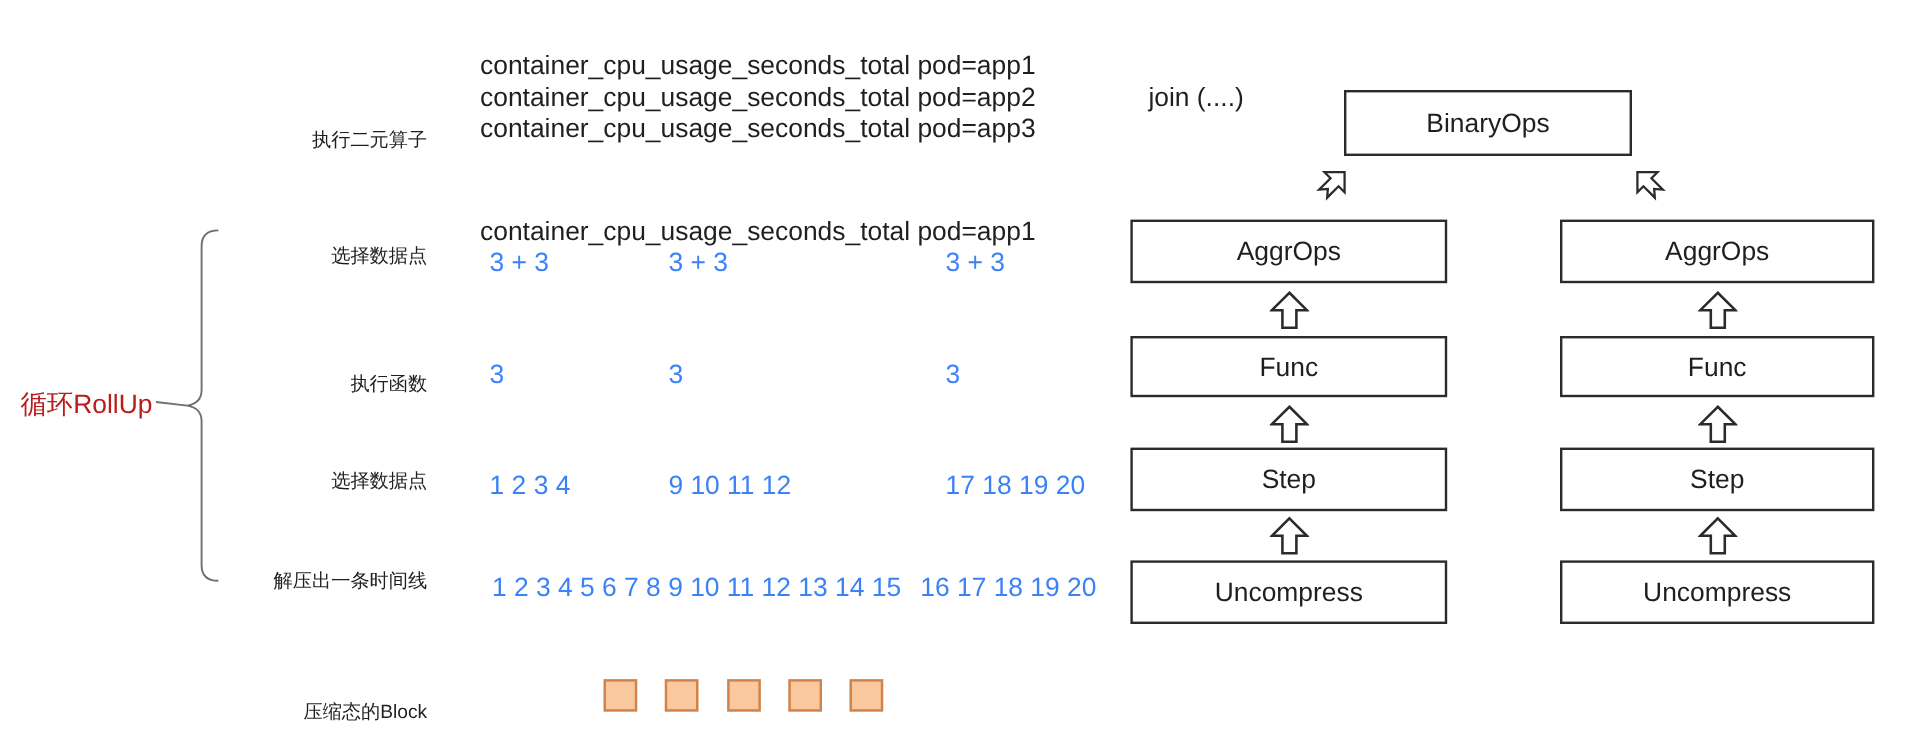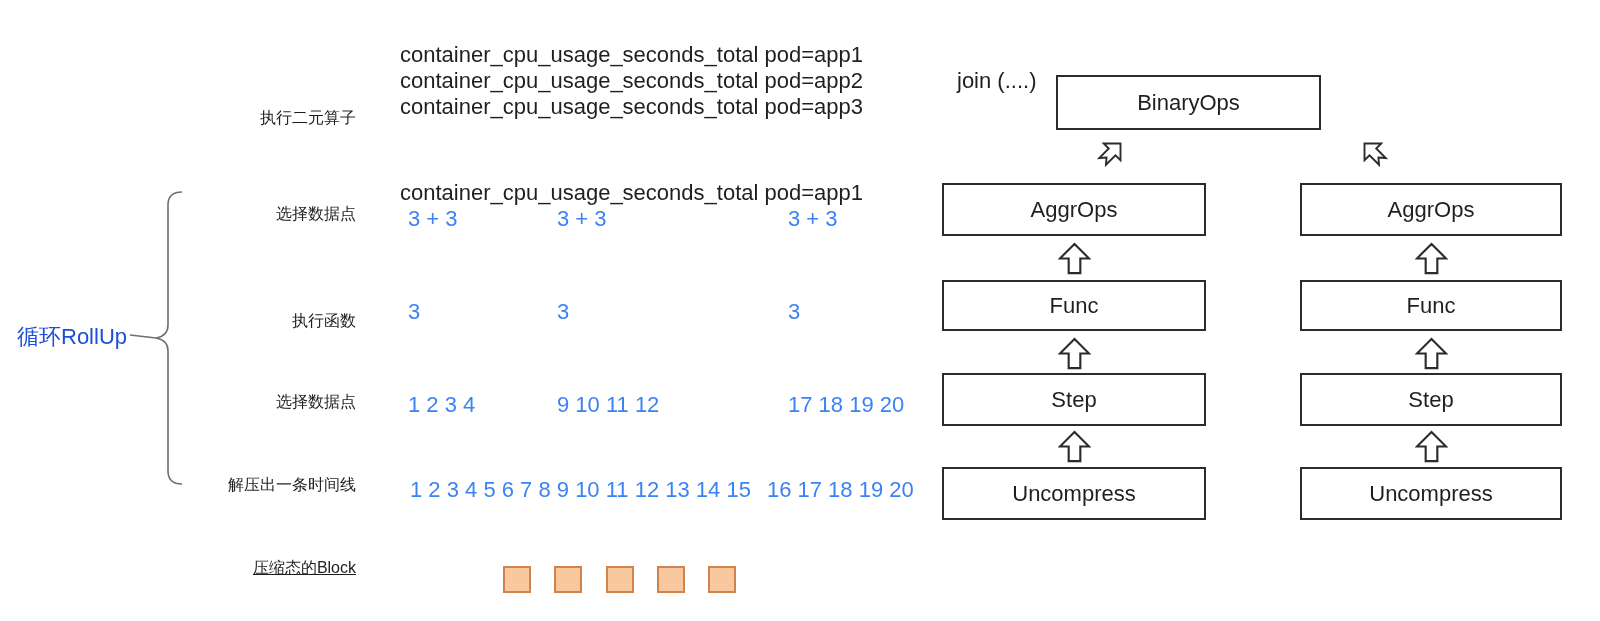--- a/index.html
+++ b/index.html
@@ -8,21 +8,21 @@
     font-family:"Liberation Sans","DejaVu Sans",sans-serif;
     color:#1f1f1f;overflow:hidden;
   }
   .abs{position:absolute;white-space:nowrap;}
   .row-label{
     left:100px;width:256px;text-align:right;
     font-size:16px;line-height:24px;color:#1f1f1f;
   }
   .query-line{font-size:22px;line-height:26px;color:#1f1f1f;}
   .val{font-size:22px;line-height:25px;color:#3b82f6;}
-  .bracket-label{font-size:22px;line-height:26px;color:#1d4ed8;}
+  .bracket-label{font-size:22px;line-height:26px;color:#b91c1c;}
   .pipe-box{
     position:absolute;border:2px solid #2b2b2b;background:#ffffff;
     display:flex;align-items:center;justify-content:center;
     font-size:22px;color:#1f1f1f;box-sizing:border-box;
   }
   .arrow-wrap{position:absolute;line-height:0;}
   .block-square{
     position:absolute;width:28px;height:27px;box-sizing:border-box;
   }
   svg{display:block;}
@@ -51,38 +51,38 @@
 <div class="abs row-label" style="top:390px;">选择数据点</div>
 <div class="abs val" style="left:408px;top:392px;">1 2 3 4</div>
 <div class="abs val" style="left:557px;top:392px;">9 10 11 12</div>
 <div class="abs val" style="left:788px;top:392px;">17 18 19 20</div>
 
 <div class="abs row-label" style="top:473px;">解压出一条时间线</div>
 <div class="abs val" style="left:410px;top:477px;">
   <span>1 2 3 4 5 6 7 8 9 10 11 12 13 14 15</span><span style="display:inline-block;width:16px;"></span><span>16 17 18 19 20</span>
 </div>
 
-<div class="abs row-label" style="top:556px;text-decoration:underline;">压缩态的Block</div>
+<div class="abs row-label" style="top:582px;">压缩态的Block</div>
 <div>
     <div class="block-square" style="left: 503px; top: 566px; background: rgb(249, 200, 158); border: 2px solid rgb(208, 131, 74);"></div>
     <div class="block-square" style="left: 554.3px; top: 566px; background: rgb(249, 200, 158); border: 2px solid rgb(208, 131, 74);"></div>
     <div class="block-square" style="left: 605.6px; top: 566px; background: rgb(249, 200, 158); border: 2px solid rgb(208, 131, 74);"></div>
     <div class="block-square" style="left: 656.9px; top: 566px; background: rgb(249, 200, 158); border: 2px solid rgb(208, 131, 74);"></div>
     <div class="block-square" style="left: 708.2px; top: 566px; background: rgb(249, 200, 158); border: 2px solid rgb(208, 131, 74);"></div>
   </div>
 
 <div class="abs bracket-label" style="left:17px;top:324px;">循环RollUp</div>
 <div class="abs" style="left:120px;top:185px;">
   <svg width="72" height="308" viewBox="0 0 72 308">
     <path d="M62 7 Q48 7 48 20 L48 140 Q48 151 36 153 Q48 155 48 166 L48 286 Q48 299 62 299" fill="none" stroke="#6f6f6f" stroke-width="1.6"></path>
     <path d="M10 150 L36 153" fill="none" stroke="#6f6f6f" stroke-width="1.6"></path>
   </svg>
 </div>
 
-<div class="pipe-box" style="left:1056px;top:75px;width:265px;height:55px;">
+<div class="pipe-box" style="left:1120px;top:75px;width:240px;height:55px;">
   <span>BinaryOps</span>
 </div>
 
 <div class="pipe-box" style="left:942px;top:183px;width:264px;height:53px;">
   <span>AggrOps</span>
 </div>
 <div class="pipe-box" style="left:942px;top:280px;width:264px;height:51px;">
   <span>Func</span>
 </div>
 <div class="pipe-box" style="left:942px;top:373px;width:264px;height:53px;">

